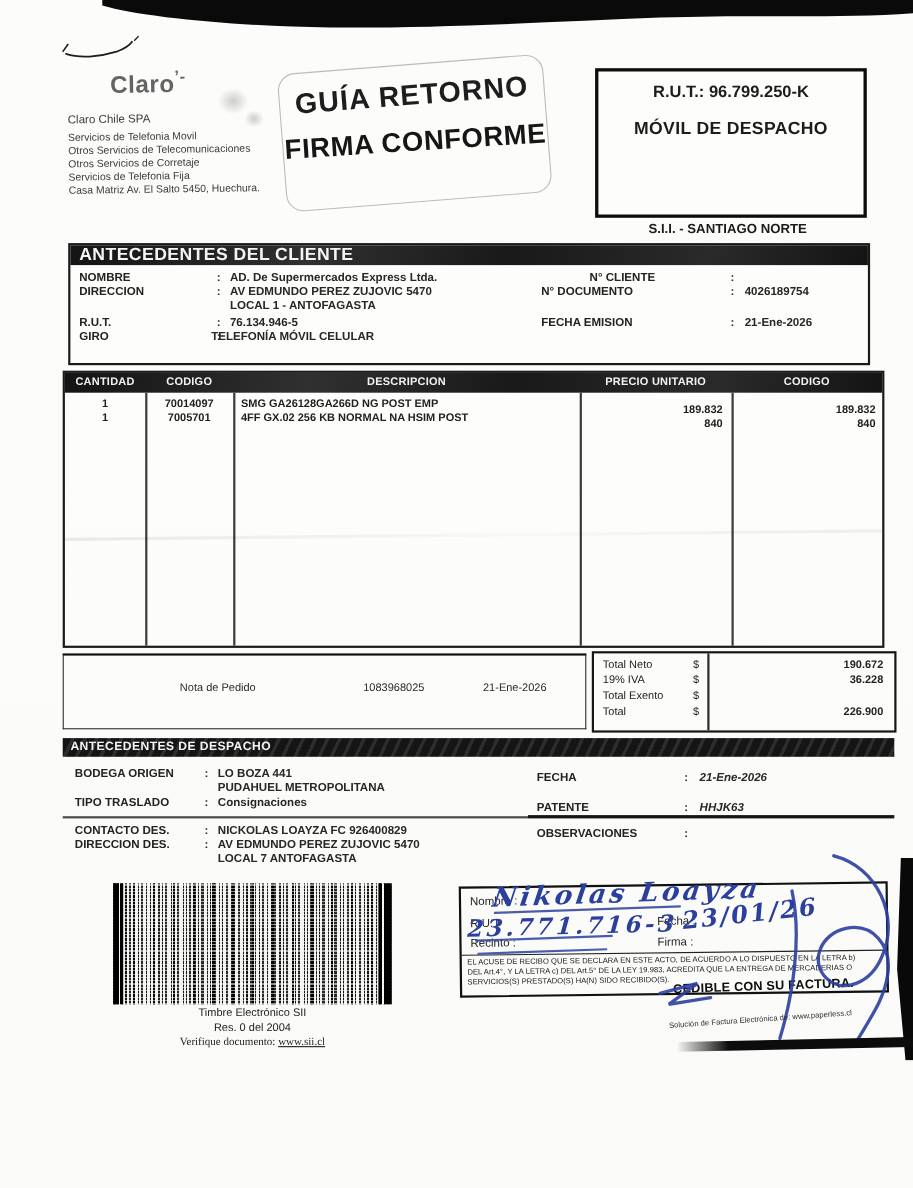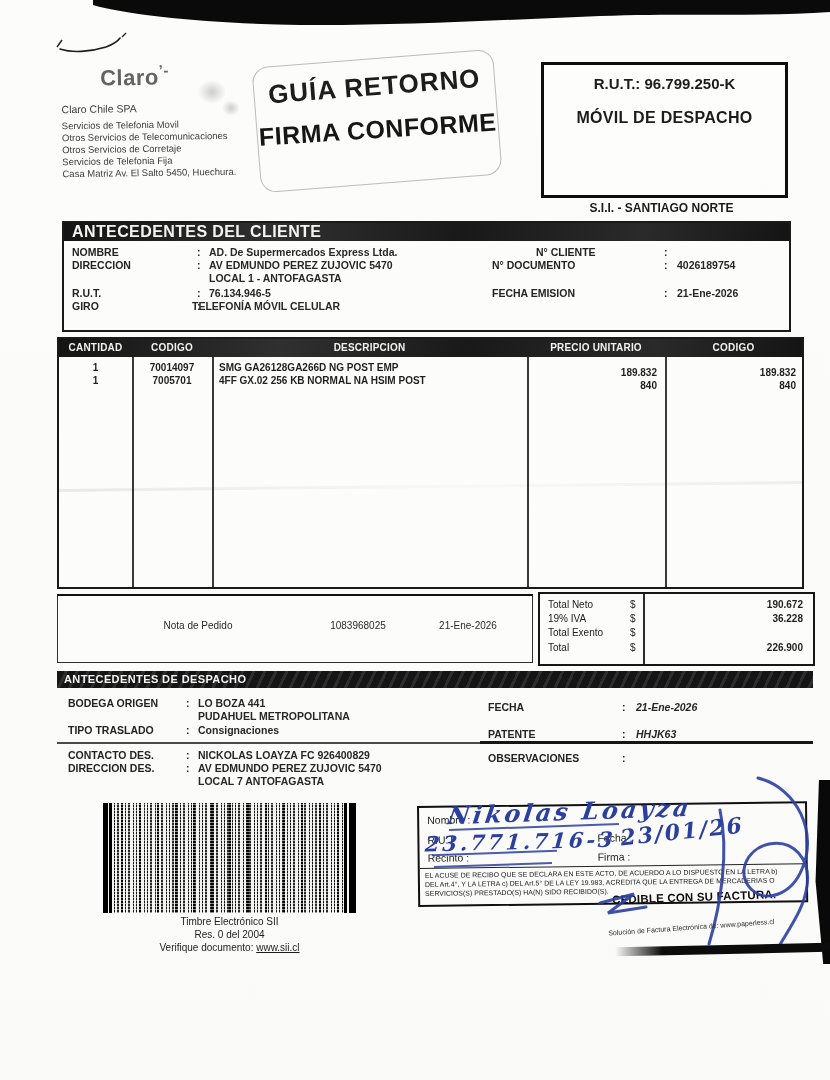--- a/index.html
+++ b/index.html
@@ -169,21 +169,21 @@
   <div class="abs" style="left:103px;top:803px;width:253px;height:110px;background-color:#f2f2ef;
        background-image:
          repeating-linear-gradient(0deg, rgba(255,255,255,.55) 0 1px, rgba(255,255,255,0) 1px 3px),
          repeating-linear-gradient(90deg, rgba(5,5,5,.95) 0 1px, rgba(0,0,0,0) 1px 3px, rgba(5,5,5,.85) 3px 5px, rgba(0,0,0,0) 5px 8px, rgba(5,5,5,.9) 8px 9px, rgba(0,0,0,0) 9px 11px),
          repeating-linear-gradient(90deg, #000 0 2px, rgba(0,0,0,0) 2px 18px);">
     <div style="position:absolute;left:0;top:0;bottom:0;width:9px;background:linear-gradient(90deg,#000 0 5px,#f6f6f3 5px 6px,#000 6px 9px);"></div>
     <div style="position:absolute;right:0;top:0;bottom:0;width:12px;background:linear-gradient(90deg,#000 0 3px,#f6f6f3 3px 5px,#000 5px 12px);"></div>
   </div>
   <div class="cap" style="top:916px;">Timbre Electrónico SII</div>
   <div class="cap" style="top:929px;">Res. 0 del 2004</div>
-  <div class="cap" style="top:942px;">
+  <div class="cap" style="top:942px;font-family:Liberation Serif, serif;">
     <span>Verifique documento: </span><span style="text-decoration:underline;">www.sii.cl</span>
   </div>
 
   <div class="abs" style="left:417px;top:806px;width:386px;height:97px;border:2px solid #101010;transform:rotate(-.7deg);transform-origin:left top;background:rgba(255,255,255,.15);">
     <span class="lbl" style="left:8px;top:6px;font-weight:400;">Nombre  :</span>
     <span class="lbl" style="left:8px;top:26px;font-weight:400;">R.U.T</span>
     <span class="lbl" style="left:8px;top:44px;font-weight:400;">Recinto :</span>
     <span class="lbl" style="left:178px;top:26px;font-weight:400;">Fecha :</span>
     <span class="lbl" style="left:178px;top:45px;font-weight:400;">Firma :</span>
     <div class="legal">

